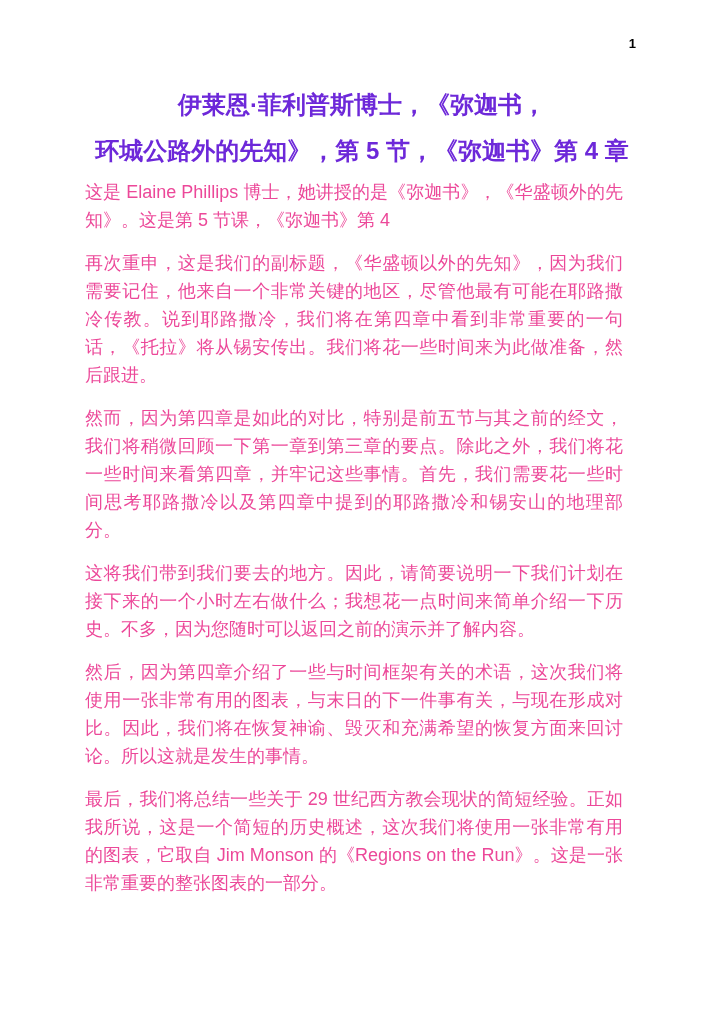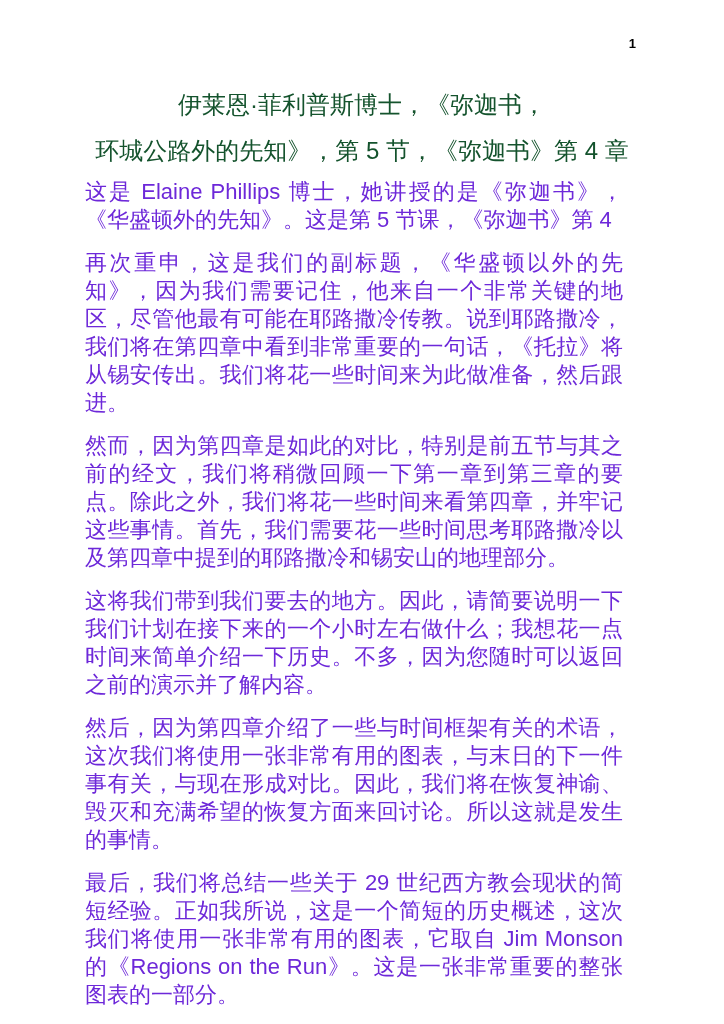--- a/index.html
+++ b/index.html
@@ -28,39 +28,39 @@
     top: 36px;
     right: 88px;
     font-size: 13px;
     font-weight: bold;
     color: #000000;
   }
   .doc-title {
     margin: 48px 0 4px 0;
     text-align: center;
     font-size: 24px;
-    font-weight: normal;
-    color: #14532d;
+    font-weight: bold;
+    color: #6d28d9;
     line-height: 46px;
   }
   .doc-title .title-line {
     display: block;
   }
   .copyright {
     text-align: center;
     font-size: 15px;
     color: #111111;
     margin: 2px 0 24px 0;
   }
   .doc-body p {
-    font-size: 22px;
+    font-size: 18px;
     line-height: 28px;
     text-align: justify;
     margin: 0 16px 15px 0;
-    color: #6d28d9;
+    color: #ec4899;
   }
   .doc-body p:last-child {
     margin-bottom: 0;
   }
 </style>
 </head>
 <body>
 
 <div class="page">
 

